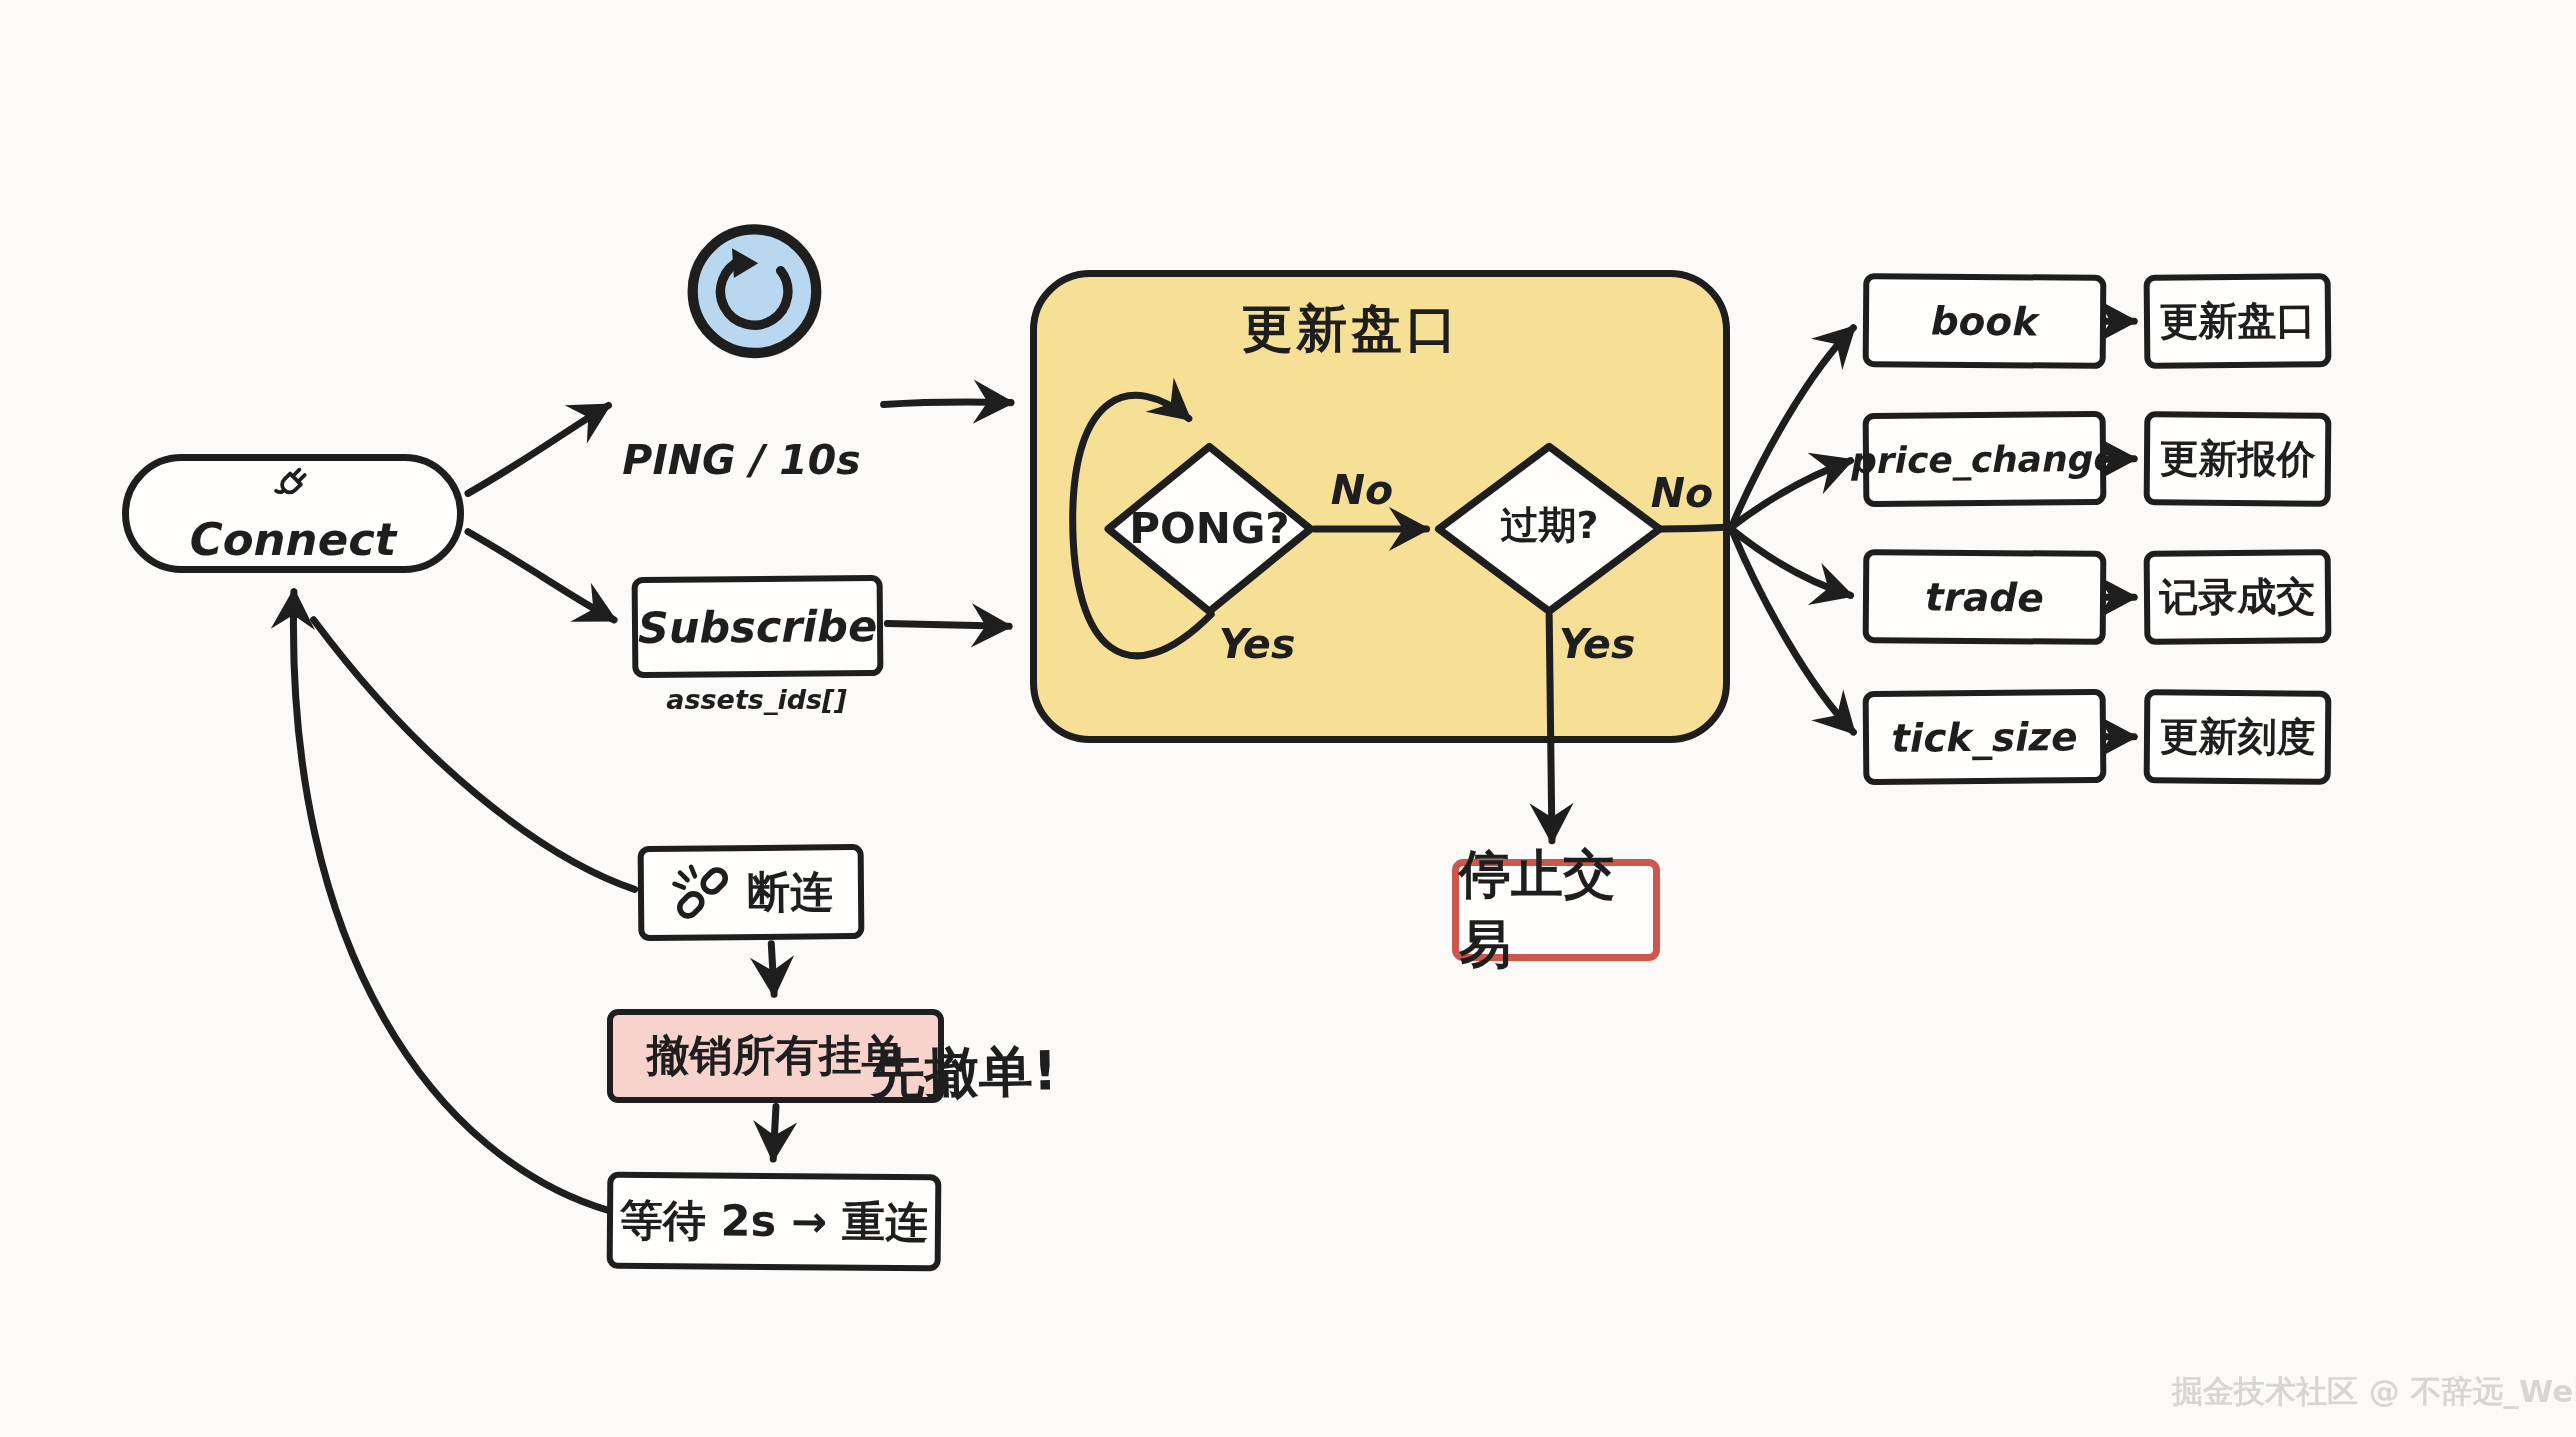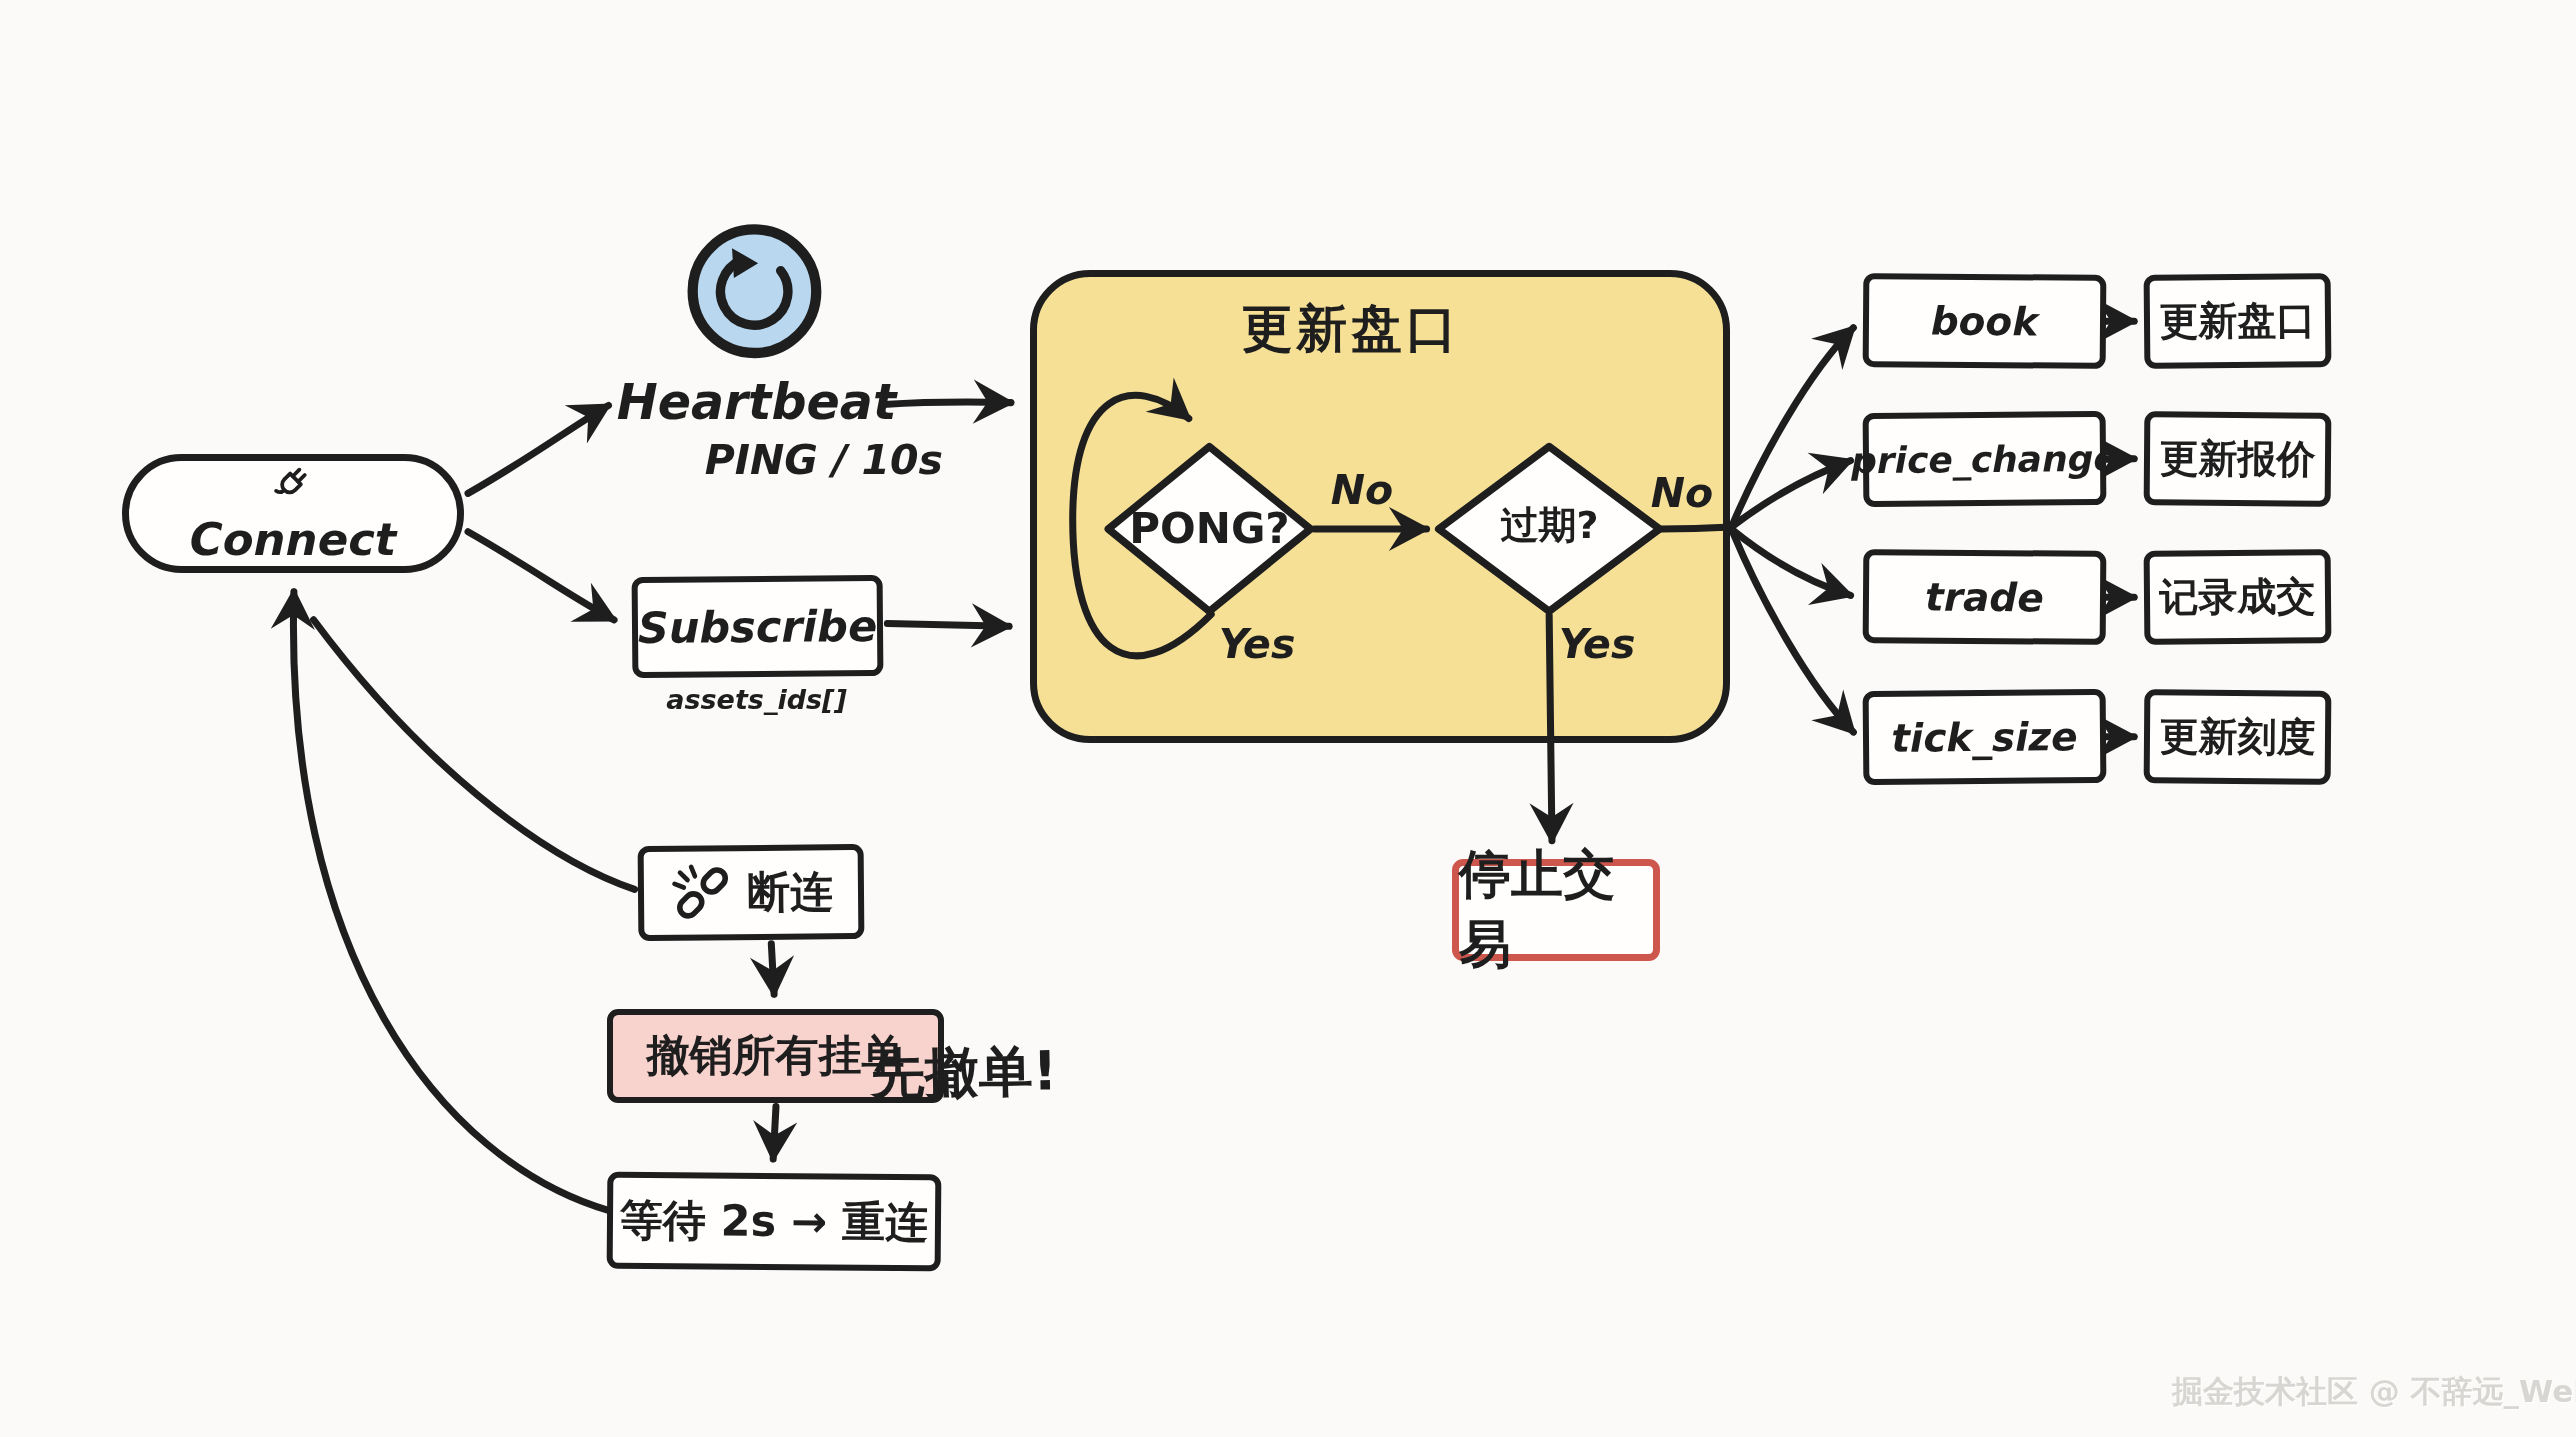--- a/index.html
+++ b/index.html
@@ -105,22 +105,21 @@
       <g transform="rotate(45)" stroke="#1e1e1e" stroke-width="6.5" fill="none" stroke-linecap="round" stroke-linejoin="round">
         <path d="M -13,-6 L 13,-6 L 13,8 A 13,13 0 0 1 -13,8 Z"></path>
         <line x1="-6.5" y1="-6" x2="-6.5" y2="-22"></line>
         <line x1="6.5" y1="-6" x2="6.5" y2="-22"></line>
         <path d="M 0,21 Q 0,30 -9,32"></path>
       </g>
     </svg>
     <span class="hand-en">Connect</span>
   </div>
 
-  <div class="lbl hand-en" style="left:599px;top:376px;width:315px;font-size:49px;">Heartbeat</div>
-  <div class="lbl hand-en" style="left:628px;top:438px;width:315px;font-size:41px;text-align:right;">PING / 10s</div>
+  <div class="lbl hand-en" style="left:584px;top:438px;width:315px;font-size:41px;">PING / 10s</div>
 
   <div class="box r-a" style="left:632px;top:576px;width:251px;height:101px;font-size:43px;">
     <span class="hand-en">Subscribe</span>
   </div>
   <div class="lbl hand-en" style="left:599px;top:685px;width:315px;font-size:27px;">assets_ids[]</div>
 
   <div class="lbl" style="left:1164px;top:301px;width:374px;font-size:51px;letter-spacing:3.7px;">更新盘口</div>
   <div class="lbl" style="left:1097px;top:506px;width:225px;font-size:42px;">PONG?</div>
   <div class="lbl" style="left:1437px;top:505px;width:225px;font-size:38px;">过期?</div>
   <div class="lbl hand-en" style="left:1315px;top:468px;width:94px;font-size:41px;">No</div>

